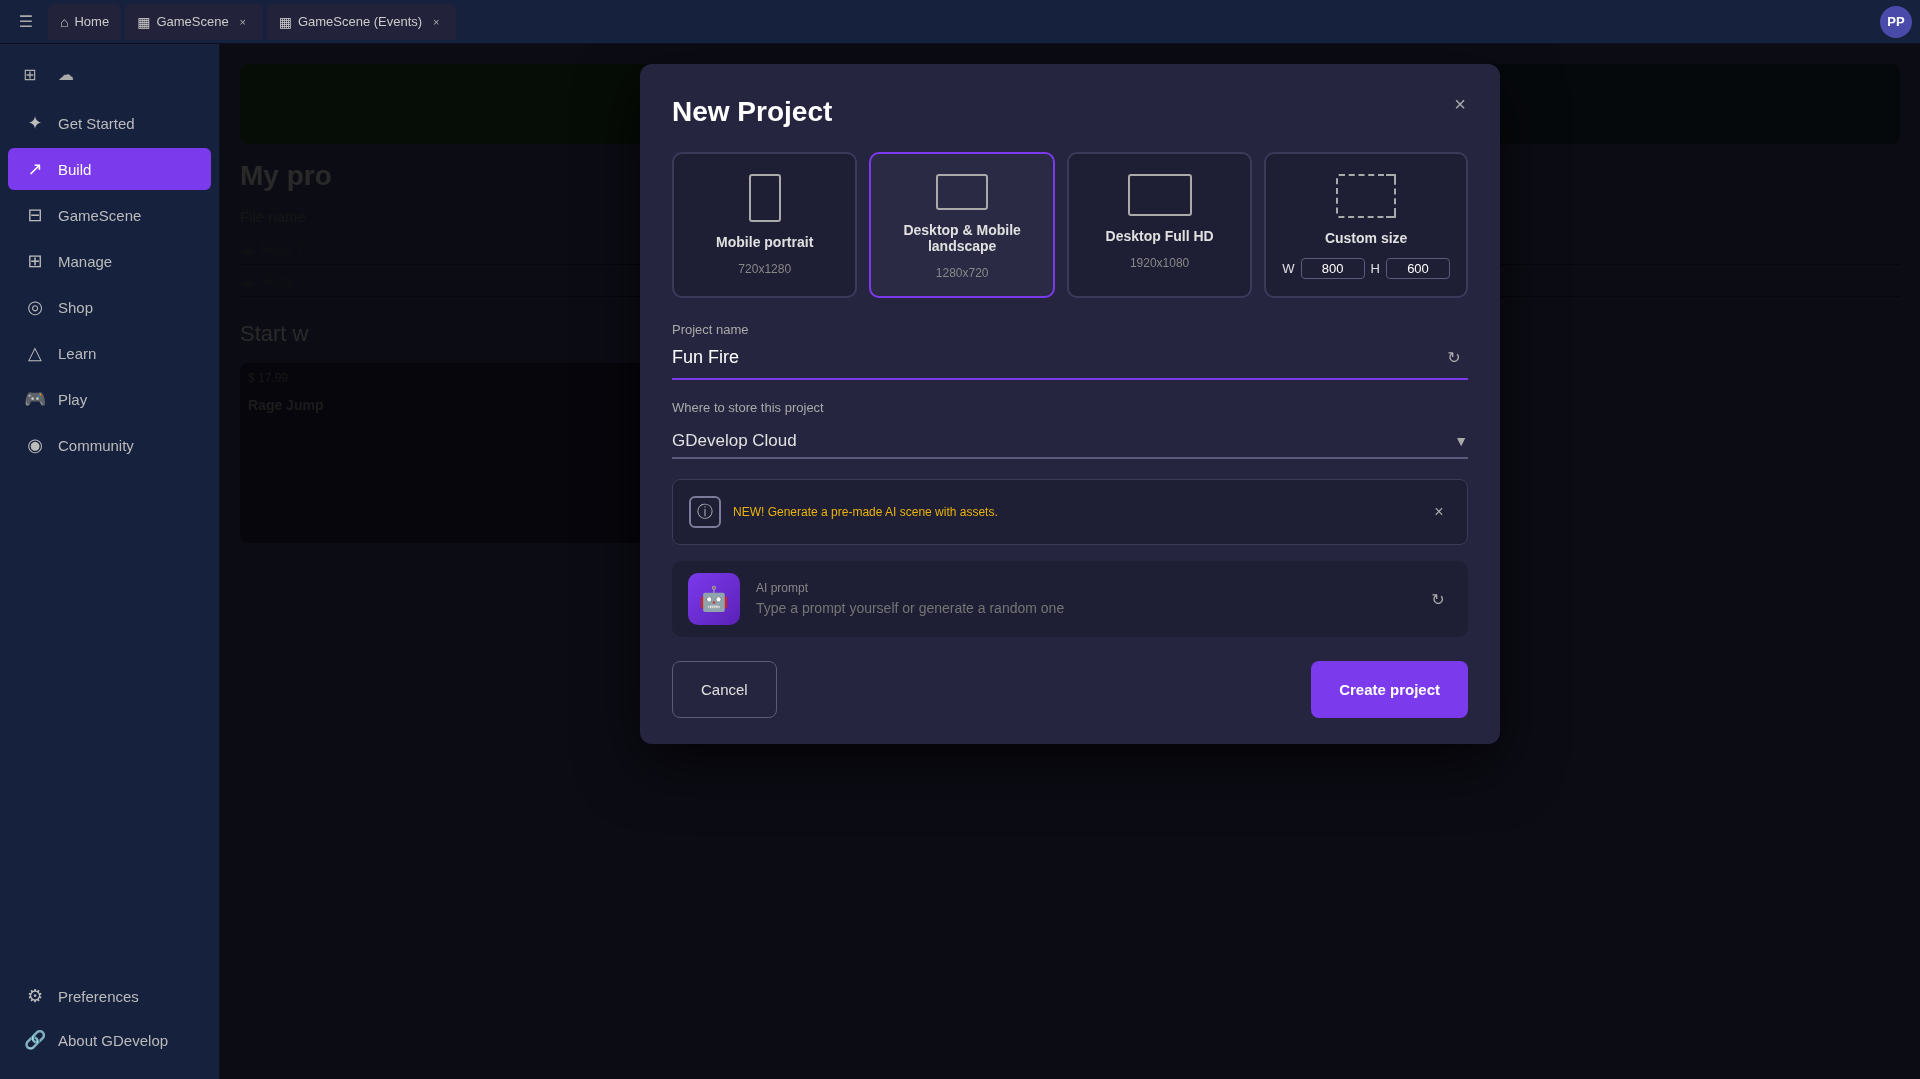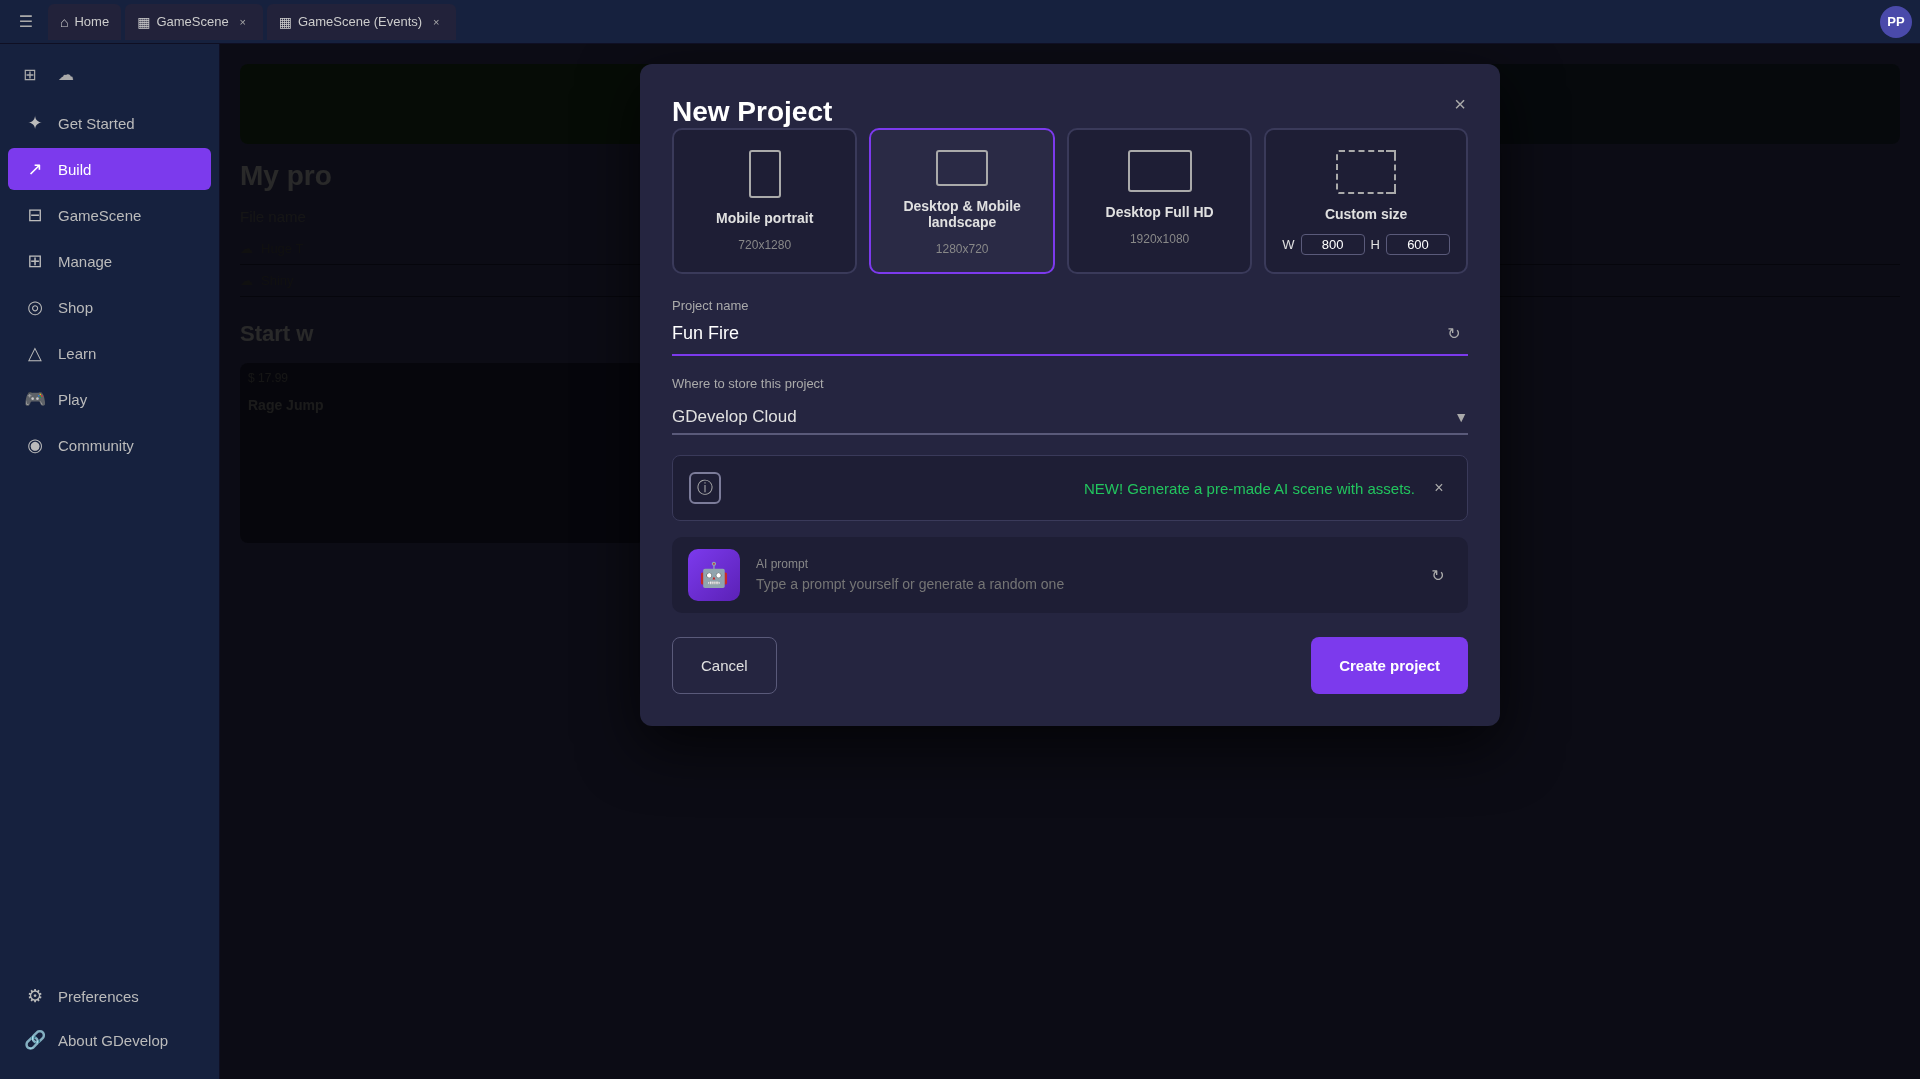--- a/index.html
+++ b/index.html
@@ -122,21 +122,21 @@
     }
     .bg-subtitle { font-size: 15px; color: #888; margin-bottom: 8px; }
     .bg-grid {
       display: grid;
       grid-template-columns: repeat(4, 1fr);
       gap: 12px;
       margin-top: 16px;
     }
     .bg-section-title {
       font-size: 22px;
-      font-weight: bold;
+      font-weight: normal;
       color: #fff;
       margin-top: 24px;
       margin-bottom: 12px;
     }
     .bg-shop-card {
       background: #2a2a4a;
       border-radius: 8px;
       height: 180px;
     }
 
@@ -157,20 +157,21 @@
       max-height: 680px;
       padding: 32px;
       position: relative;
       box-shadow: 0 20px 60px rgba(0,0,0,0.7);
       overflow-y: auto;
     }
     .modal-title {
       font-size: 28px;
       font-weight: bold;
       color: #fff;
+      margin-bottom: 24px;
     }
     .modal-close {
       position: absolute;
       top: 24px; right: 24px;
       width: 32px; height: 32px;
       display: flex; align-items: center; justify-content: center;
       font-size: 20px;
       color: #aaa;
       cursor: pointer;
       border-radius: 50%;
@@ -335,23 +336,22 @@
       width: 32px; height: 32px;
       border: 2px solid #7c7c9a;
       border-radius: 6px;
       display: flex; align-items: center; justify-content: center;
       font-size: 16px;
       color: #aaa;
       flex-shrink: 0;
     }
     .ai-notice-text {
       flex: 1;
-      font-size: 15px;
-      color: #22c55e;
-      text-align: right;
+      font-size: 12px;
+      color: #eab308;
     }
     .ai-notice-close {
       width: 24px; height: 24px;
       display: flex; align-items: center; justify-content: center;
       color: #aaa;
       cursor: pointer;
       font-size: 16px;
     }
 
     

